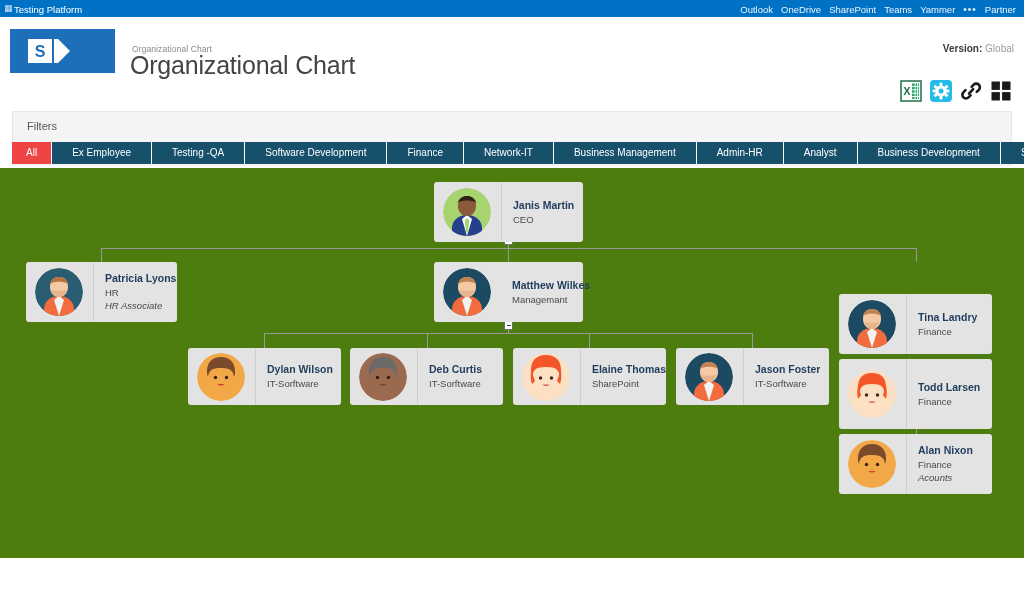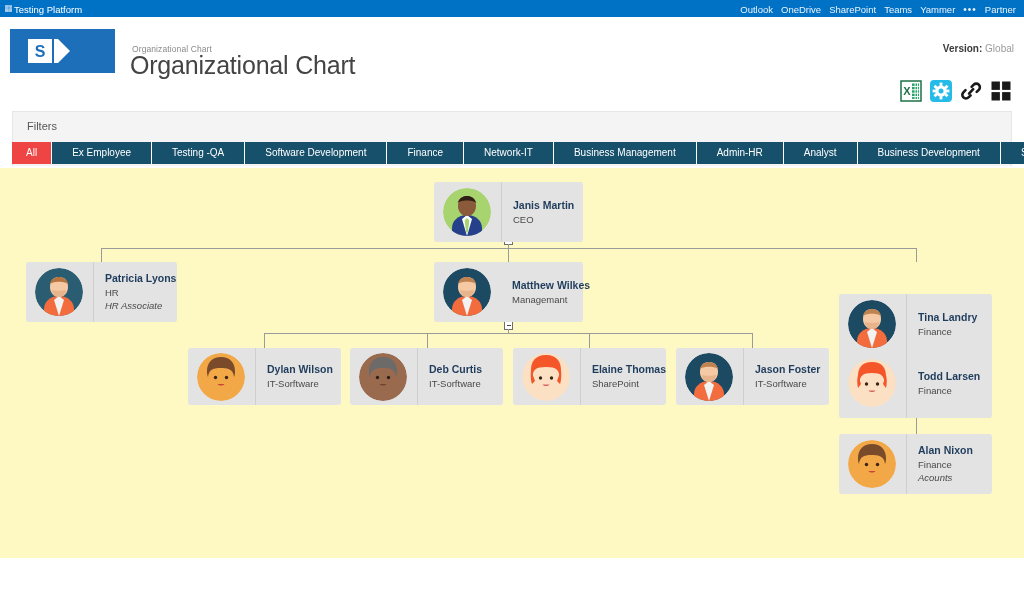--- a/index.html
+++ b/index.html
@@ -52,21 +52,21 @@
   }
   .filters-label{position:absolute;left:14px;top:8px;font-size:11px;color:#555;}
   .tabs{position:absolute;left:12px;top:142px;display:flex;height:22px;}
   .tab{
     height:22px;line-height:22px;padding:0 20px;background:#17506b;color:#fff;font-size:10px;
     white-space:nowrap;border-right:1px solid #ffffff;cursor:pointer;box-sizing:border-box;
   }
   .tab.active{background:#ef4444;padding:0 14px;}
 
   
-  .canvas{position:absolute;left:0;top:168px;width:1024px;height:390px;background:#fef9c3;}
+  .canvas{position:absolute;left:0;top:168px;width:1024px;height:390px;background:#4d7c0f;}
 
   
   .ln{position:absolute;background:#9a9a9a;}
   .lnh{height:1px;}
   .lnv{width:1px;}
   .collapse-box{
     position:absolute;width:9px;height:9px;background:#ffffff;border:1px solid #6e6e6e;
     box-sizing:border-box;cursor:pointer;
   }
   .collapse-box::before{
@@ -355,21 +355,21 @@
           <path d="M14.8 16 c2-5 5-7 9.2-7 s7.2 2 9.2 7 c-1.4-1-4-2.3-9.2-2.3 s-7.8 1.3-9.2 2.3z" fill="#c08350"></path>
         </svg>
         <div class="sep"></div>
         <div class="txt">
           <div class="nm">Jason Foster</div>
           <div class="r1">IT-Sorftware</div>
         </div>
       </div>
     </div>
 
-    <div class="node" style="left:839px;top:180px;width:153px;height:70px;">
+    <div class="node" style="left:839px;top:191px;width:153px;height:70px;">
       <div class="inner">
         <svg class="av" viewBox="0 0 48 48">
           <circle cx="24" cy="24" r="24" fill="#fbe0c4"></circle>
           <path d="M24 3 c-10 0-14 6-14 14 0 3 .5 6 1.5 8 0-8 3-11 12.5-11 s12.5 3 12.5 11 c1-2 1.5-5 1.5-8 0-8-4-14-14-14z" fill="#f4562a"></path>
           <path d="M10 16 c-1 4-1 9 0 13 l3-4z" fill="#f4562a"></path>
           <path d="M38 16 c1 4 1 9 0 13 l-3-4z" fill="#f4562a"></path>
           <circle cx="18.5" cy="25" r="1.7" fill="#3b2414"></circle>
           <circle cx="29.5" cy="25" r="1.7" fill="#3b2414"></circle>
           <path d="M20.5 31.5 c1.5 2 5.5 2 7 0z" fill="#d9645c"></path>
         </svg>

